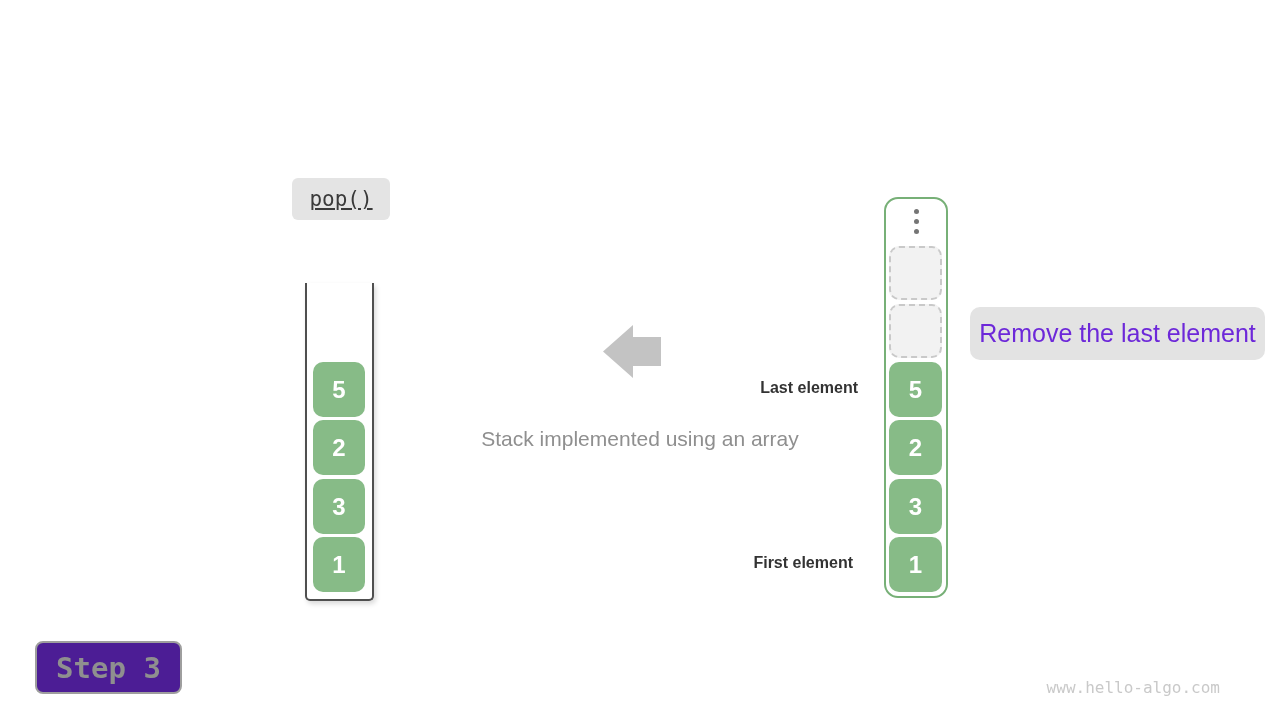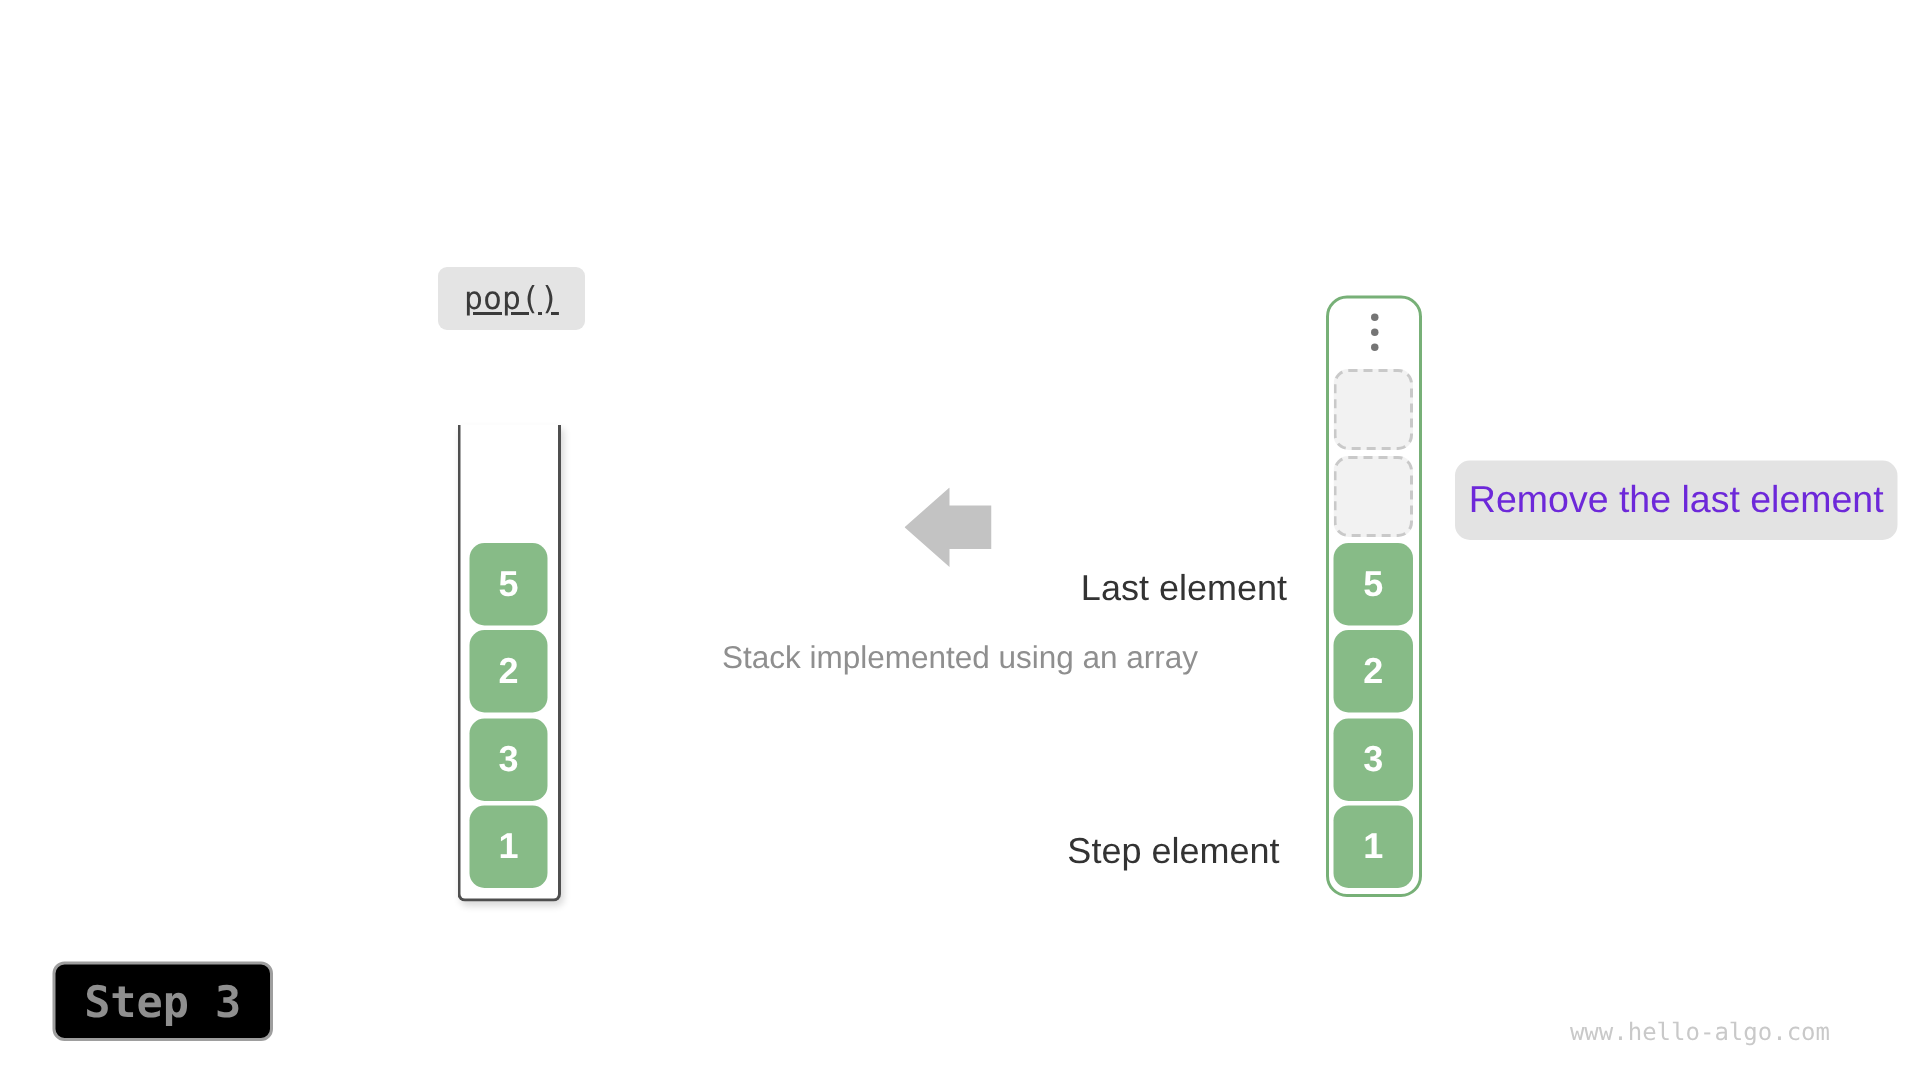--- a/index.html
+++ b/index.html
@@ -67,22 +67,22 @@
     left: 440px; top: 427px;
     width: 400px;
     text-align: center;
     font-size: 21px;
     color: #8f8f8f;
   }
 
   
   .pos-label {
     position: absolute;
-    font-size: 24px;
-    font-weight: normal;
+    font-size: 16px;
+    font-weight: bold;
     color: #333333;
     white-space: nowrap;
   }
   .last-label { right: 422px; top: 379px; }
   .first-label { right: 427px; top: 554px; }
 
   
   .array-box {
     position: absolute;
     left: 884px; top: 197px;
@@ -128,21 +128,21 @@
     font-size: 25px;
     color: #6d28d9;
     white-space: nowrap;
   }
 
   
   .step-badge {
     position: absolute;
     left: 35px; top: 641px;
     width: 147px; height: 53px;
-    background: #000000;
+    background: #4c1d95;
     border: 2px solid #9e9e9e;
     border-radius: 8px;
     display: flex; align-items: center; justify-content: center;
     font-size: 29px;
     font-weight: bold;
     color: #8f8f8f;
   }
 
   
   .watermark {
@@ -166,21 +166,21 @@
     <div class="elem e3">1</div>
   </div>
 
   <svg class="arrow" viewBox="0 0 58 53">
     <polygon points="0,26.5 30,0 30,12 58,12 58,41 30,41 30,53" fill="#c3c3c3"></polygon>
   </svg>
 
   <div class="caption">Stack implemented using an array</div>
 
   <div class="pos-label last-label">Last element</div>
-  <div class="pos-label first-label">Step element</div>
+  <div class="pos-label first-label">First element</div>
 
   <div class="array-box">
     <div class="dots">
         <i></i>
         <i></i>
         <i></i>
       </div>
     <div class="slot s0"></div>
     <div class="slot s1"></div>
     <div class="elem a0">5</div>

